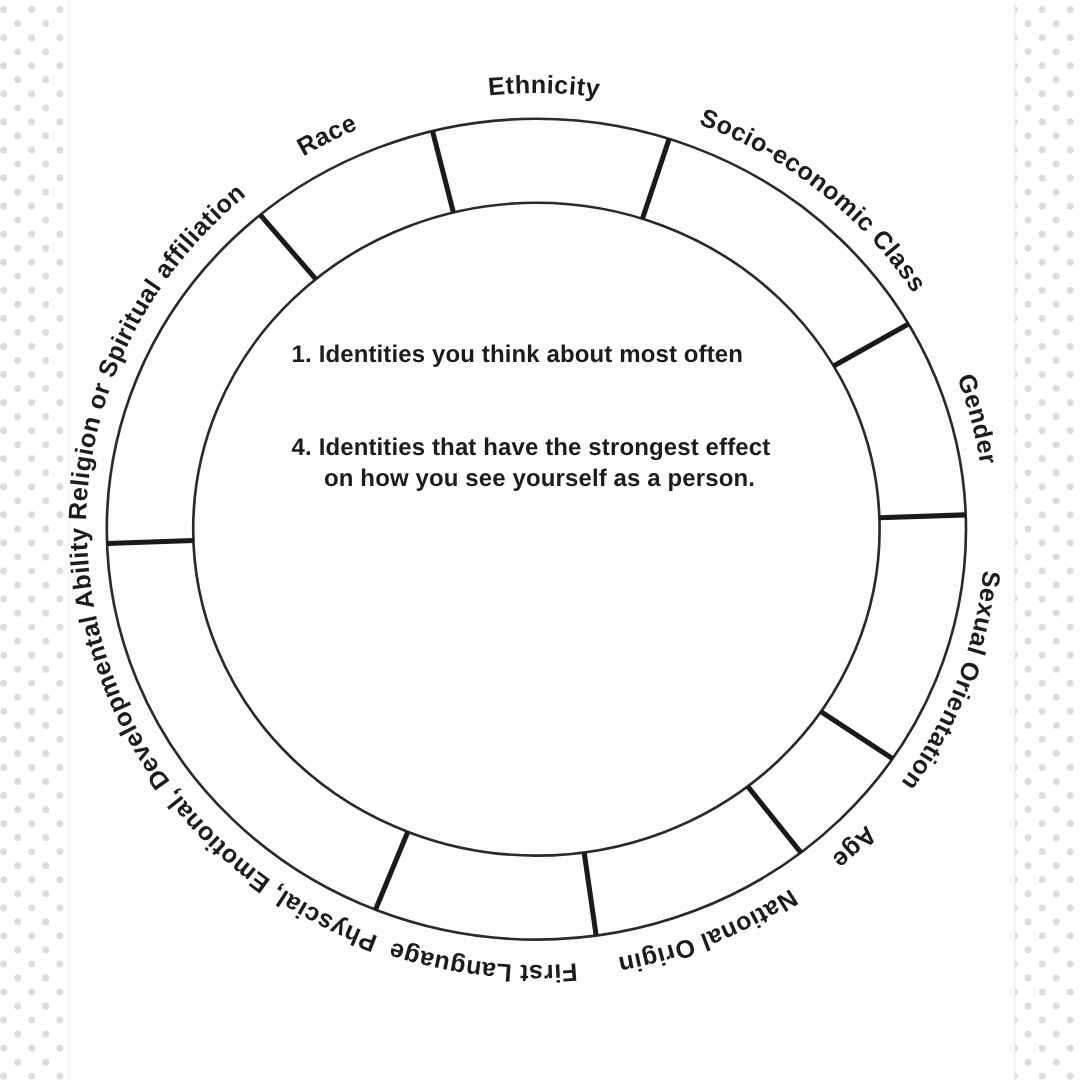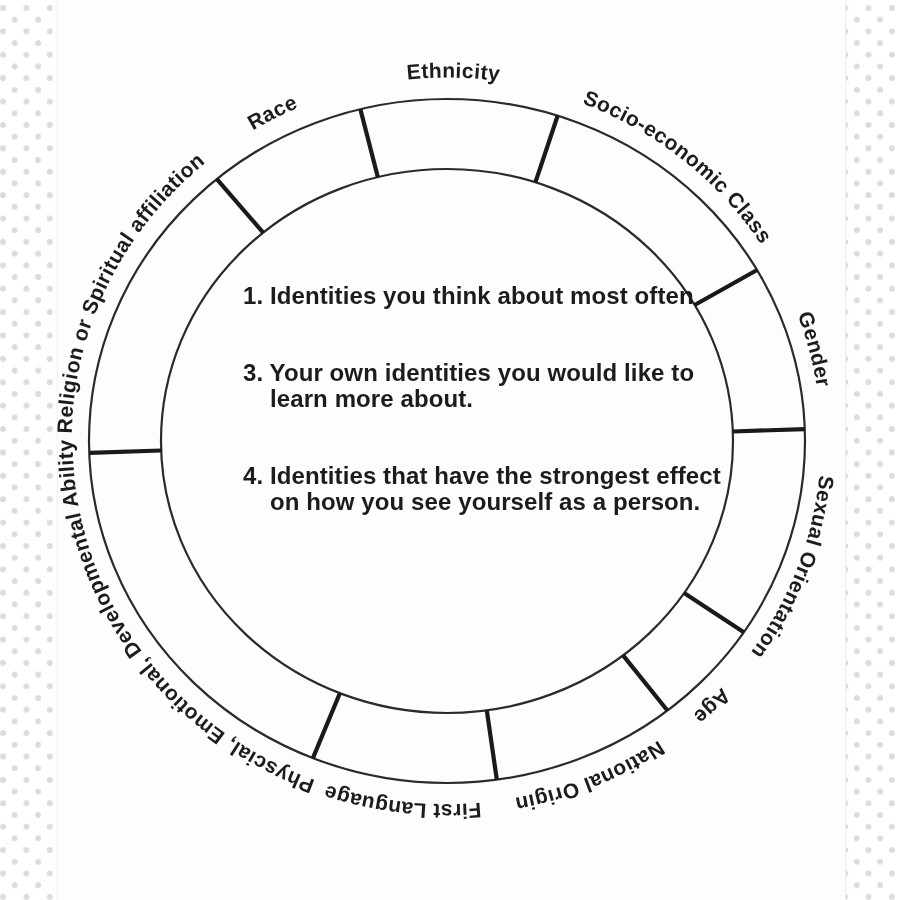--- a/index.html
+++ b/index.html
@@ -37,21 +37,21 @@
     font-weight: 700;
     font-size: 21px;
     letter-spacing: 0.4px;
   }
   .prompts {
     position: absolute;
     left: 243px; top: 283px;
     width: 460px;
     color: #1c1c1c;
     font-weight: 700;
-    font-size: 24px;
+    font-size: 20px;
     line-height: 26px;
     letter-spacing: 0.1px;
   }
   .prompt { margin-bottom: 51px; }
   .prompt .line { white-space: nowrap; }
   .prompt .cont { padding-left: 27px; }
 </style>
 </head>
 <body>
 
@@ -89,21 +89,17 @@
       <path id="lblpath8" d="M 288.94 769.08 A 374 362 0 1 1 605.06 112.92 A 374 362 0 1 1 288.94 769.08" fill="none" stroke="none"></path>
       <text fill="#1c1c1c" text-anchor="middle"><textPath href="#lblpath8" startOffset="25%" xlink:href="#lblpath8">Religion or Spiritual affiliation</textPath></text>
       <path id="lblpath9" d="M 116.78 610.95 A 374 362 0 1 1 777.22 271.05 A 374 362 0 1 1 116.78 610.95" fill="none" stroke="none"></path>
       <text fill="#1c1c1c" text-anchor="middle"><textPath href="#lblpath9" startOffset="25%" xlink:href="#lblpath9">Race</textPath></text>
     </svg>
   <div class="prompts" id="prompts">
       <div class="prompt">
         <div class="line">1. Identities you think about most often</div>
       </div>
       <div class="prompt">
-        <div class="line">3. Your own identities you would like to</div>
-        <div class="line cont">learn more about.</div>
-      </div>
-      <div class="prompt">
         <div class="line">4. Identities that have the strongest effect</div>
         <div class="line cont">on how you see yourself as a person.</div>
       </div>
     </div>
 </div>
 
 </body></html>

